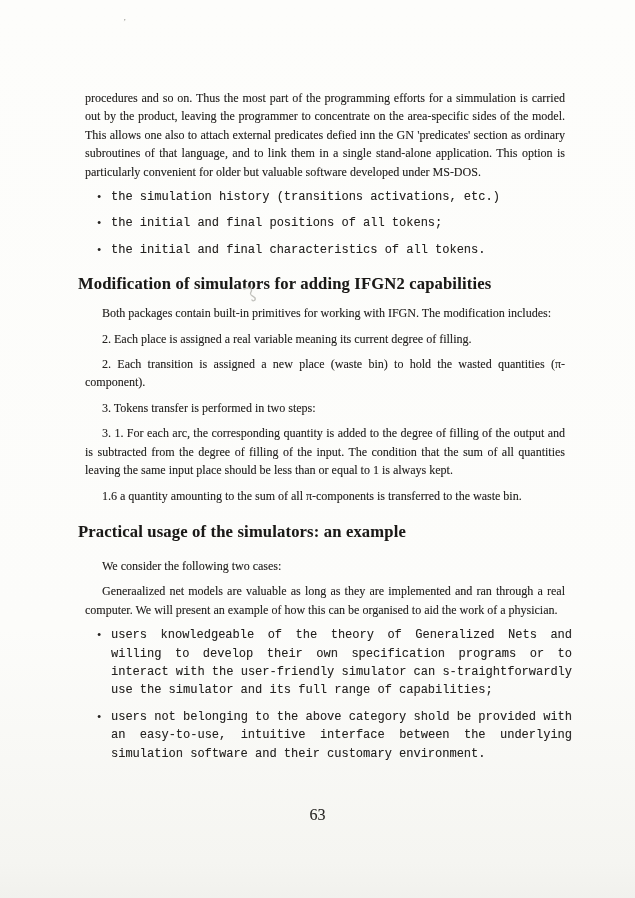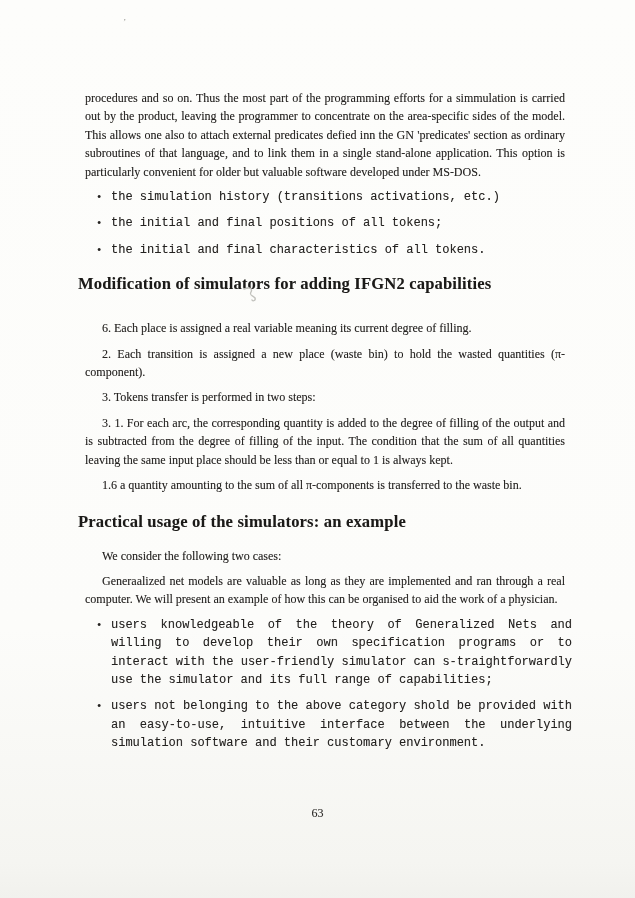--- a/index.html
+++ b/index.html
@@ -31,21 +31,21 @@
   p.indent { text-indent: 17px; }
   h1.sec {
     font-size: 16.5px;
     line-height: 22px;
     font-weight: bold;
     letter-spacing: 0.2px;
     color: #1b1a18;
     margin: 0;
     text-align: left;
   }
-  h1.sec.first { margin-top: 14px; margin-bottom: 24px; }
+  h1.sec.first { margin-top: 14px; margin-bottom: 9px; }
   h1.sec.second { margin-top: 16px; margin-bottom: 14px; }
   ul.bullets {
     list-style: none;
     margin: 5px 0 0 19px;
     padding: 0;
   }
   ul.bullets li {
     position: relative;
     padding-left: 14px;
     margin-bottom: 8px;
@@ -62,21 +62,21 @@
     display: block;
     text-align: justify;
     font-family: Liberation Mono, monospace;
   }
   .page-number {
     position: absolute;
     left: 0;
     right: 0;
     top: 806px;
     text-align: center;
-    font-size: 12px;
+    font-size: 16px;
     color: #2a2826;
     text-shadow: 0.2px 0.2px 0 rgba(30,28,25,0.25);
   }
   .speck {
     position: absolute;
     left: 123px;
     top: 17px;
     font-size: 9px;
     color: #9a9a96;
     transform: rotate(8deg);
@@ -108,21 +108,22 @@
         <span class="text">the initial and final positions of all tokens;</span>
       </li>
       <li>
         <span class="marker">•</span>
         <span class="text">the initial and final characteristics of all tokens.</span>
       </li>
     </ul>
 
     <h1 class="sec first">Modification of simulators for adding IFGN2 capabilities</h1>
 
-    <p class="indent">6. Each place is assigned a real variable meaning its current degree of filling.</p>
+    <p class="indent">Both packages contain built-in primitives for working with IFGN. The modification includes:</p>
+    <p class="indent">2. Each place is assigned a real variable meaning its current degree of filling.</p>
     <p class="indent">2. Each transition is assigned a new place (waste bin) to hold the wasted quantities (π-component).</p>
     <p class="indent">3. Tokens transfer is performed in two steps:</p>
     <p class="indent">3. 1. For each arc, the corresponding quantity is added to the degree of filling of the output and is subtracted from the degree of filling of the input. The condition that the sum of all quantities leaving the same input place should be less than or equal to 1 is always kept.</p>
     <p class="indent">1.6 a quantity amounting to the sum of all π-components is transferred to the waste bin.</p>
 
     <h1 class="sec second">Practical usage of the simulators: an example</h1>
 
     <p class="indent">We consider the following two cases:</p>
     <p class="indent">Generaalized net models are valuable as long as they are implemented and ran through a real computer. We will present an example of how this can be organised to aid the work of a physician.</p>
 

